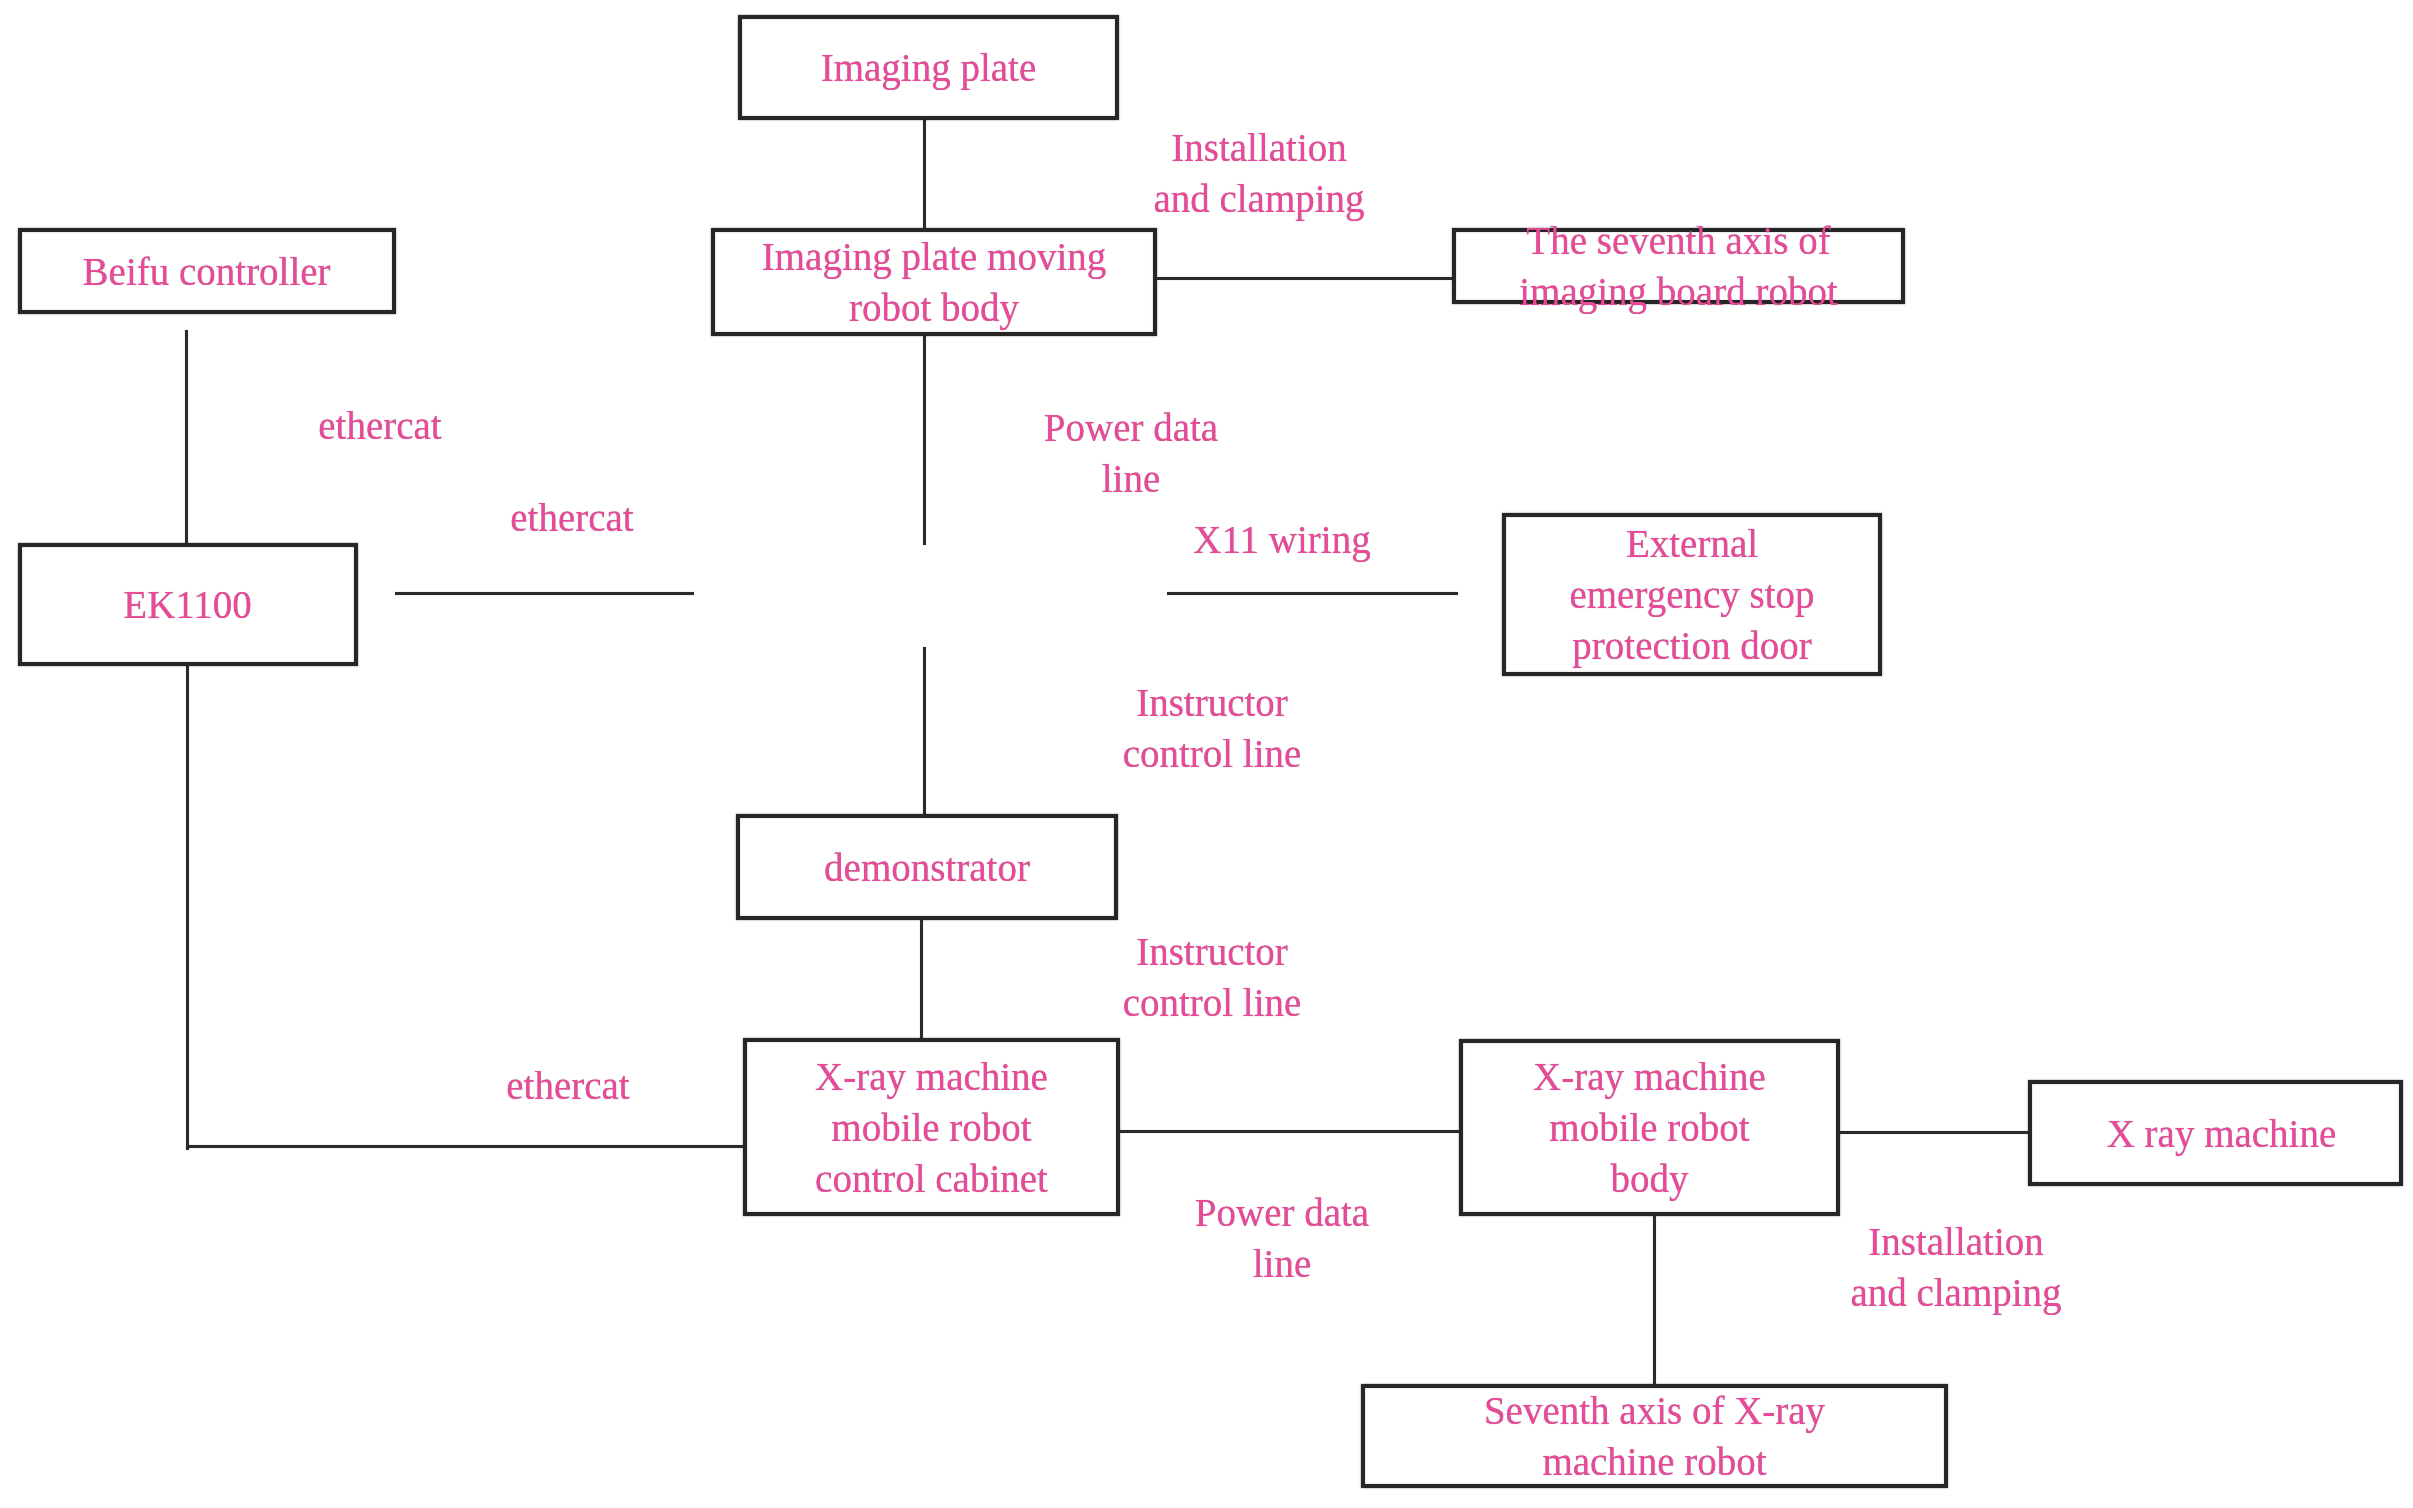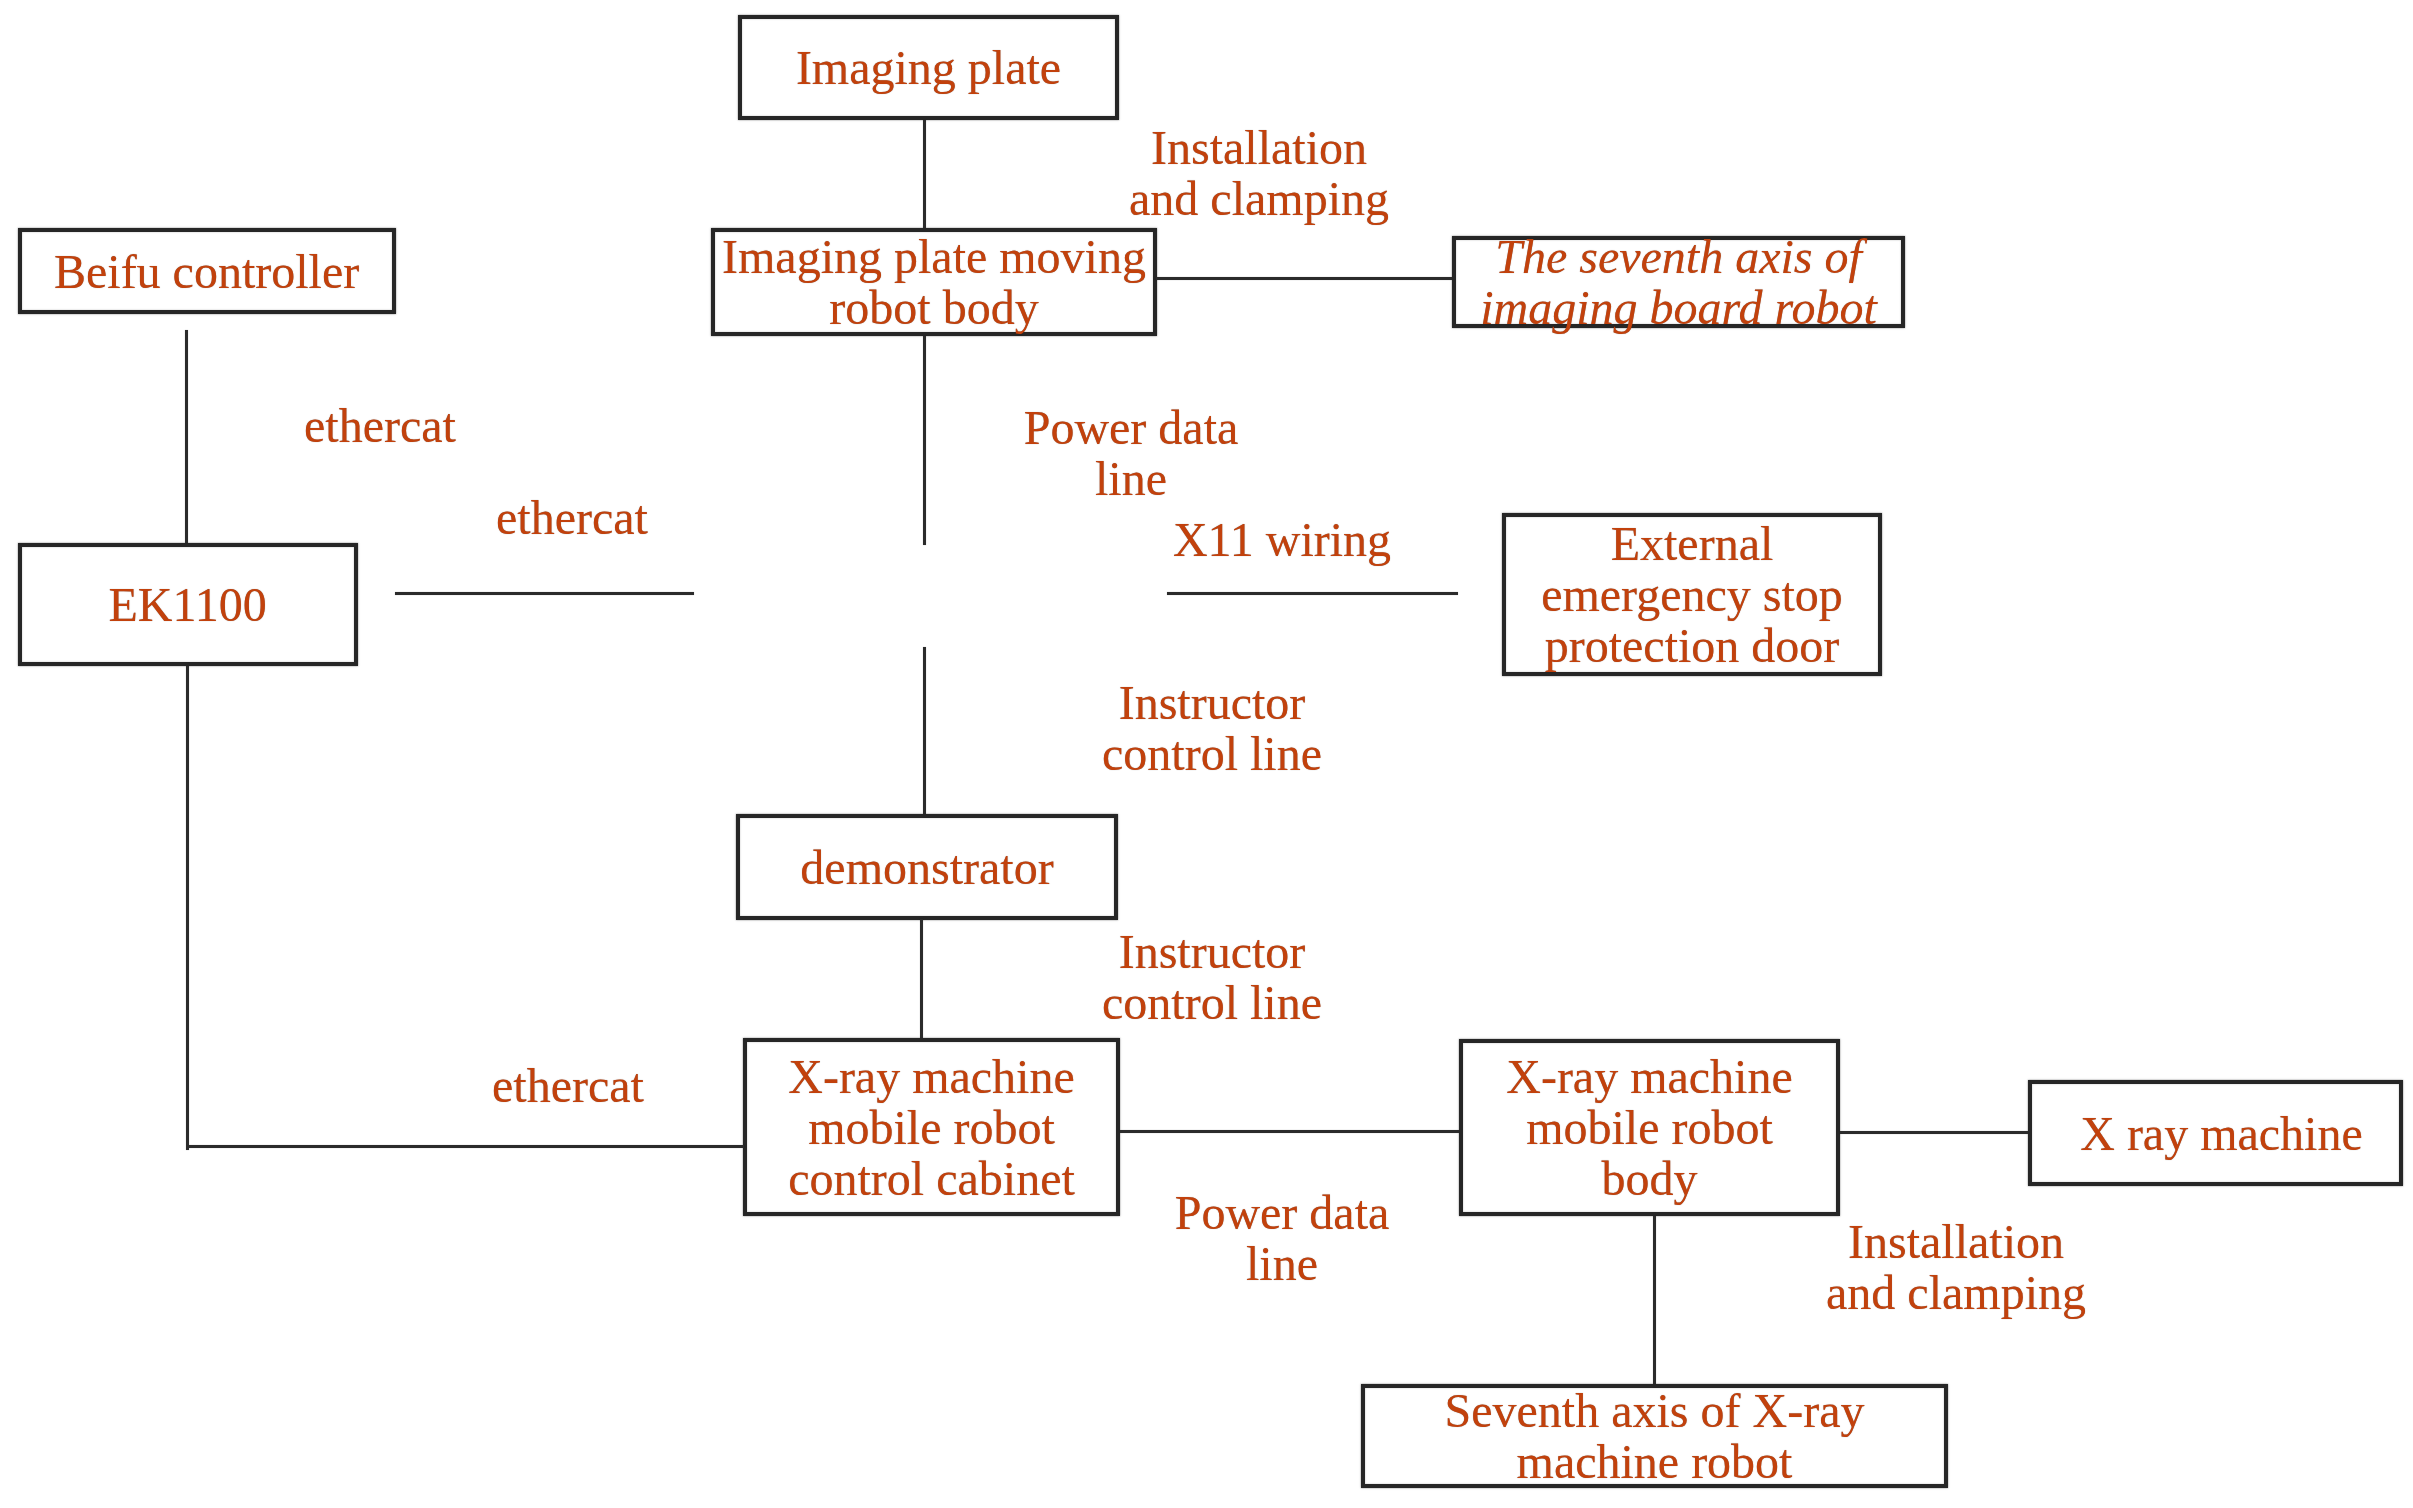--- a/index.html
+++ b/index.html
@@ -17,23 +17,23 @@
     border: 4.2px solid #262626;
     box-shadow: 0 0 1.7px rgba(20,20,20,0.55), inset 0 0 1.7px rgba(20,20,20,0.35);
     display: flex;
     flex-direction: column;
     align-items: center;
     justify-content: center;
     text-align: center;
     box-sizing: border-box;
   }
   .node .line, .edge-label .line {
-    font-size: 48px;
+    font-size: 39px;
     line-height: 51px;
-    color: #c2410c;
+    color: #ec4899;
     text-shadow: 0 0 0.8px rgba(10,10,10,0.5);
     white-space: nowrap;
   }
   .connector {
     position: absolute;
     background: #2b2b2b;
     box-shadow: 0 0 0.8px rgba(20,20,20,0.6);
   }
   .edge-label {
     position: absolute;
@@ -48,21 +48,21 @@
     <div class="node" style="left: 738px; top: 15px; width: 381px; height: 105px;">
       <div class="line">Imaging plate</div>
     </div>
     <div class="node" style="left: 17.6px; top: 228px; width: 378px; height: 86px;">
       <div class="line">Beifu controller</div>
     </div>
     <div class="node" style="left: 711px; top: 228px; width: 446px; height: 108px;">
       <div class="line">Imaging plate moving</div>
       <div class="line">robot body</div>
     </div>
-    <div class="node" style="left: 1452px; top: 236px; width: 453px; height: 92px; font-style: italic;">
+    <div class="node" style="left: 1452px; top: 228px; width: 453px; height: 76px;">
       <div class="line">The seventh axis of</div>
       <div class="line">imaging board robot</div>
     </div>
     <div class="node" style="left: 17.6px; top: 543px; width: 340px; height: 123px;">
       <div class="line">EK1100</div>
     </div>
     <div class="node" style="left: 1457px; top: 513px; width: 380px; height: 163px; margin-left: 45px;">
       <div class="line">External</div>
       <div class="line">emergency stop</div>
       <div class="line">protection door</div>

